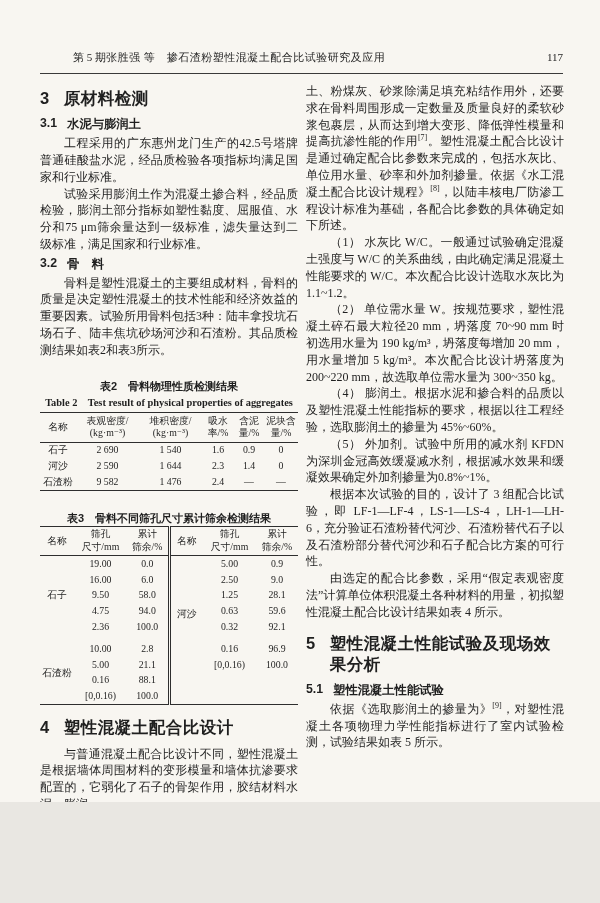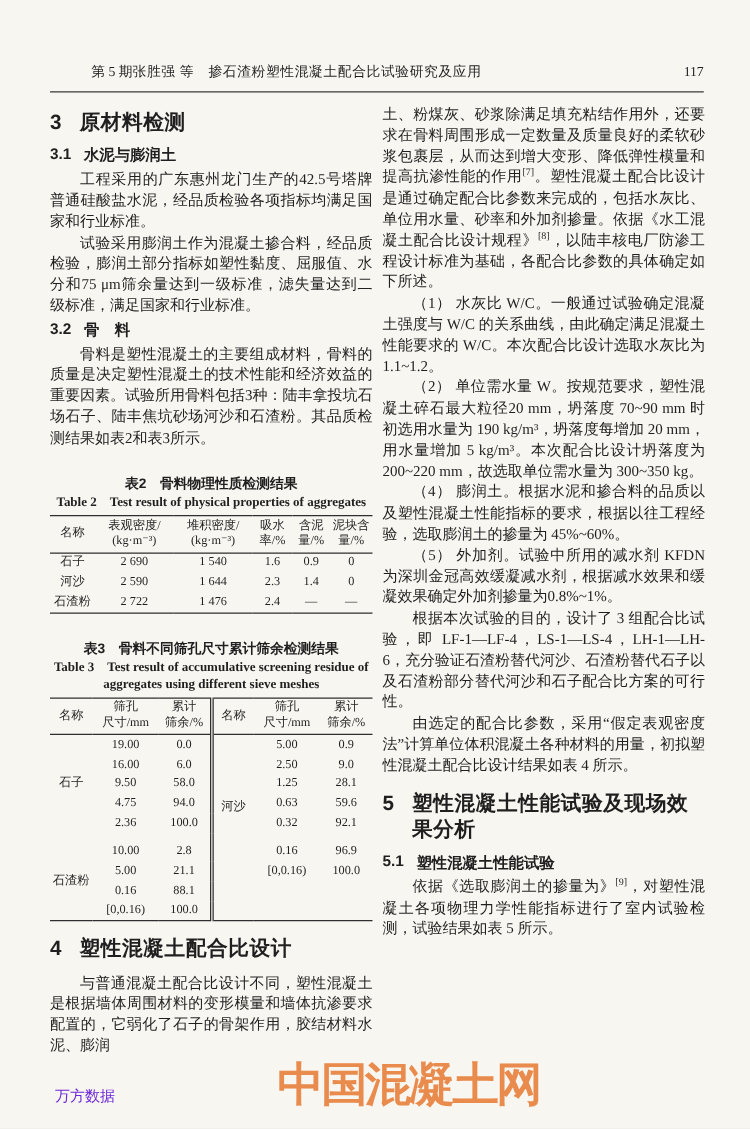--- a/index.html
+++ b/index.html
@@ -1,16 +1,16 @@
 <!DOCTYPE html>
 <html><head>
 <meta charset="utf-8">
 <style>
   html,body{margin:0;padding:0;background:#e9e7e2;}
-  .page{position:relative;width:600px;height:903px;background:#f8f6f1;overflow:hidden;
+  .page{position:relative;width:600px;height:802px;background:#f8f6f1;overflow:hidden;
         font-family:"Liberation Serif","DejaVu Serif",serif;color:#1f1f1f;}
   
   .runhead{position:absolute;top:50px;left:40px;width:523px;display:flex;align-items:baseline;font-size:11px;}
   .rh-issue{margin-left:33px;white-space:nowrap;}
   .rh-title{flex:1;text-align:left;letter-spacing:.5px;}
   .rh-page{white-space:nowrap;}
   .headrule{position:absolute;top:73px;left:40px;width:523px;height:0;border-top:1.3px solid #3a3a3a;}
   
   .columns{position:absolute;top:83px;left:40px;width:524px;display:flex;gap:8px;}
   .col{width:258px;flex:0 0 258px;}
@@ -106,32 +106,30 @@
         <tr>
           <td>河沙</td>
           <td>2 590</td>
           <td>1 644</td>
           <td>2.3</td>
           <td>1.4</td>
           <td>0</td>
         </tr>
         <tr>
           <td>石渣粉</td>
-          <td>2 722</td>
+          <td>9 582</td>
           <td>1 476</td>
           <td>2.4</td>
           <td>—</td>
           <td>—</td>
         </tr>
       </tbody>
         </table>
 
       <div class="cap-cn">表3　骨料不同筛孔尺寸累计筛余检测结果</div>
-      <div class="cap-en">Table 3　Test result of accumulative screening residue of
-aggregates using different sieve meshes</div>
       <table class="t">
         <colgroup>
             <col style="width:34px">
             <col style="width:53px">
             <col style="width:42px">
             <col style="width:34px">
             <col style="width:53px">
             <col style="width:42px">
           </colgroup>
         <tbody>

